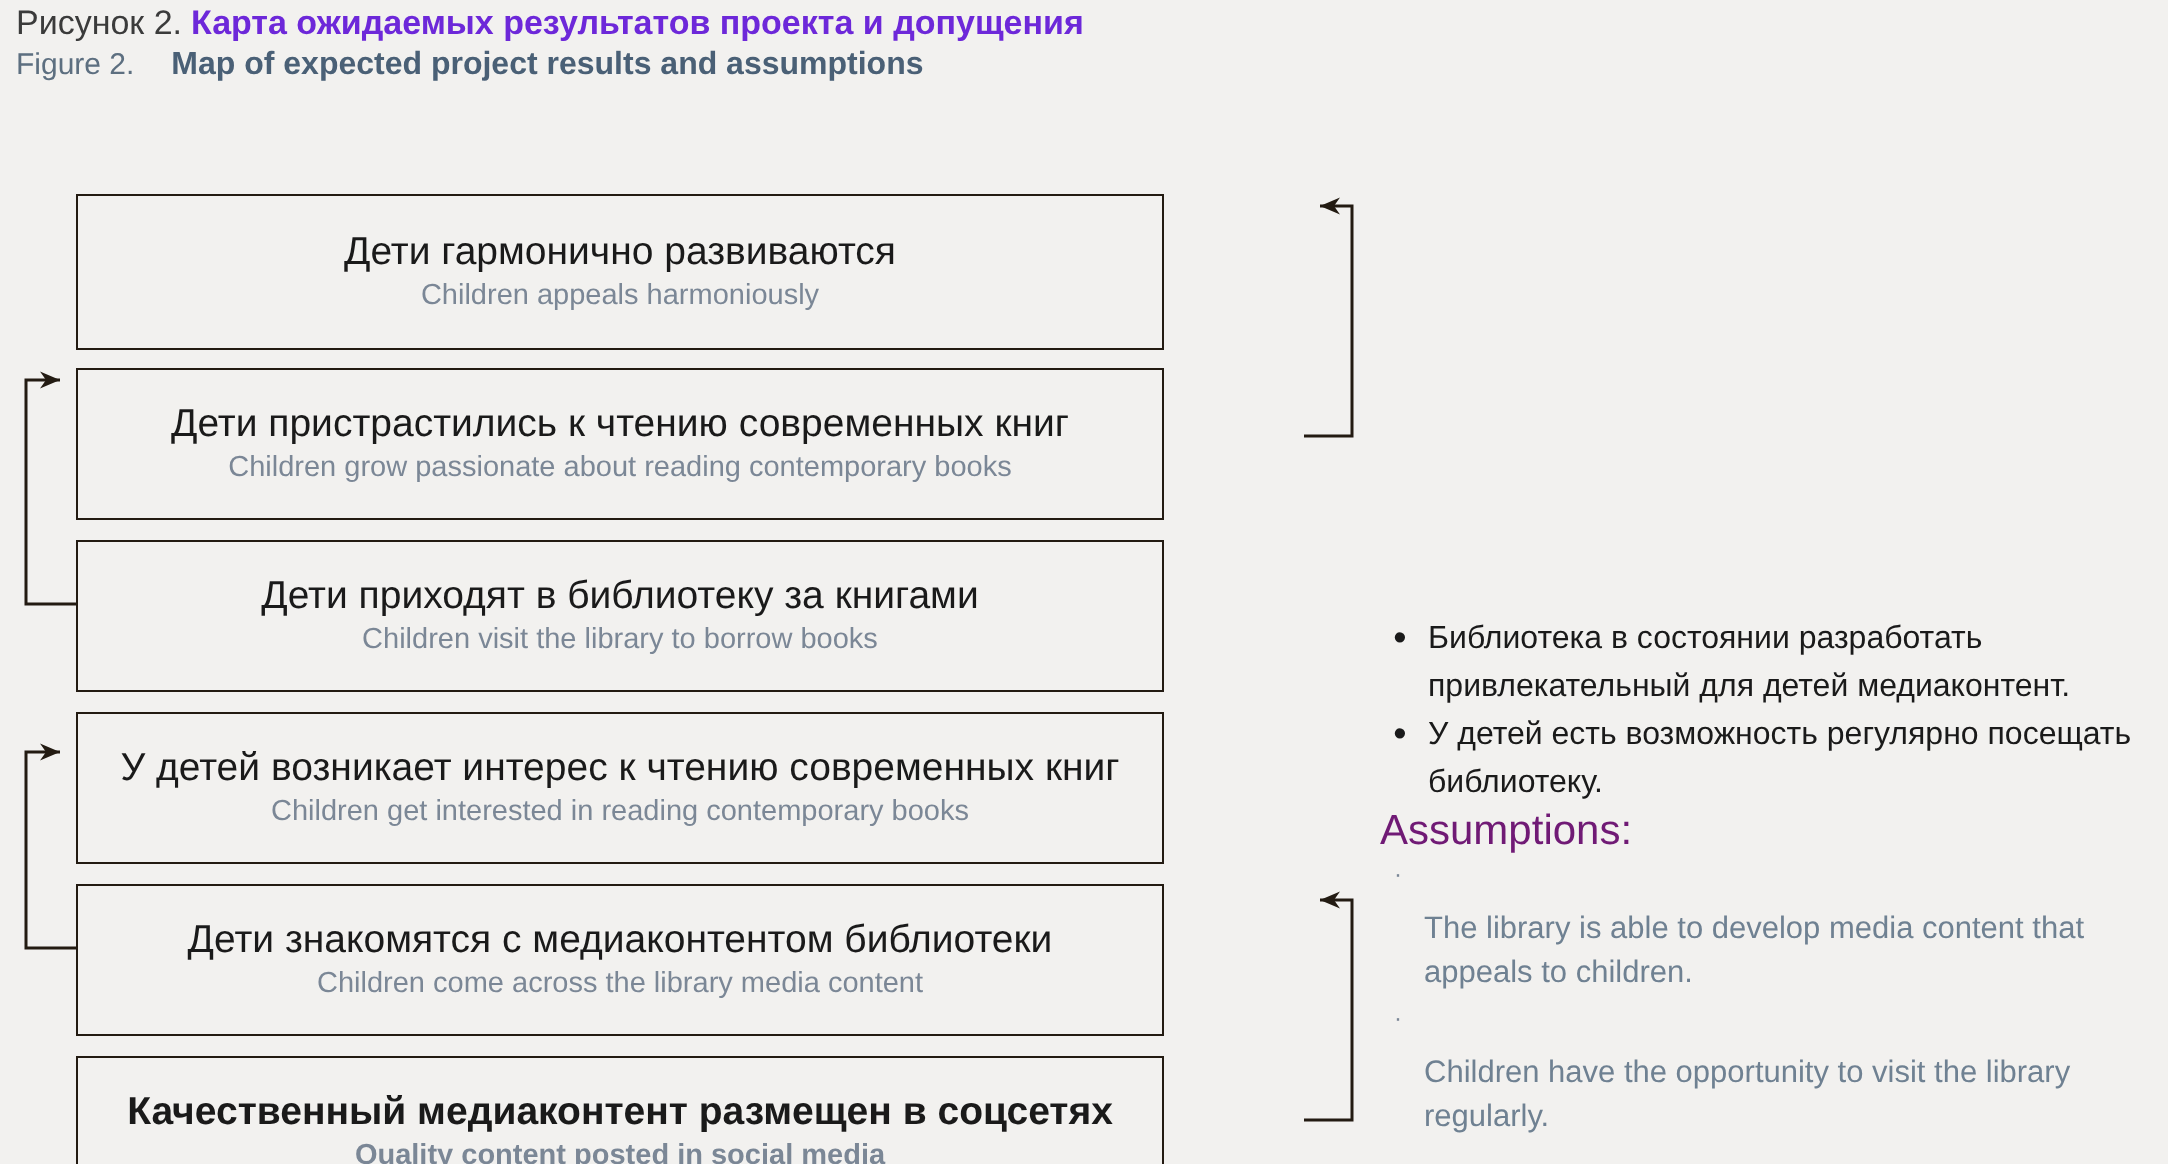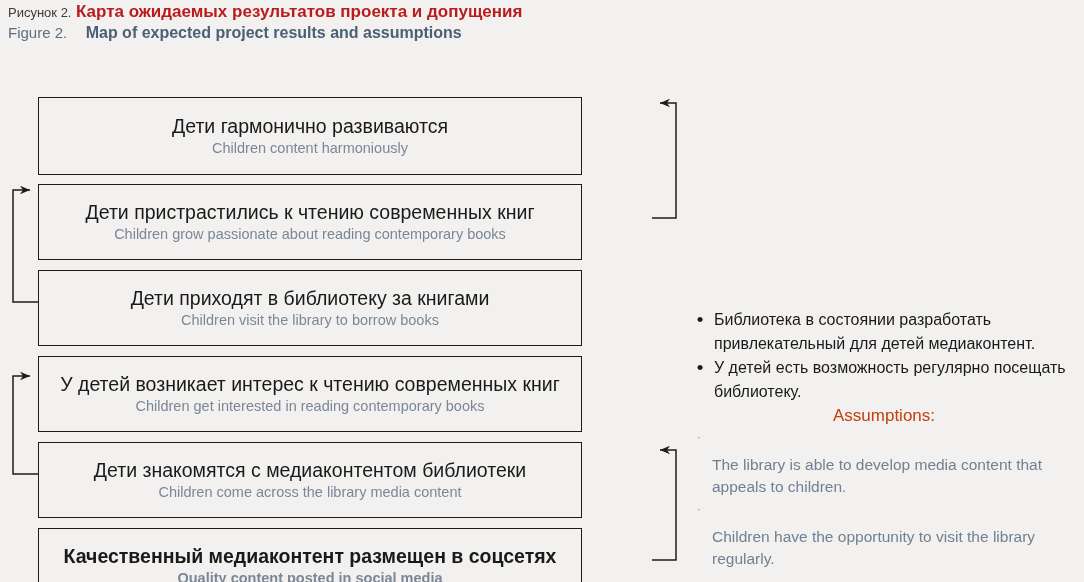--- a/index.html
+++ b/index.html
@@ -20,27 +20,27 @@
     position: absolute;
     left: 8px;
     top: 2px;
     width: 1000px;
   }
   .cap-line {
     white-space: nowrap;
     line-height: 20px;
   }
   .cap-ru-label {
-    font-size: 13px;
+    font-size: 17px;
     color: #3b3b3b;
     font-weight: normal;
   }
   .cap-ru-title {
     font-size: 17px;
-    color: #b91c1c;
+    color: #6d28d9;
     font-weight: bold;
   }
   .cap-en-label {
     font-size: 15px;
     color: #5d6f80;
     font-weight: normal;
   }
   .cap-en-title {
     font-size: 16px;
     color: #4a6076;
@@ -105,26 +105,25 @@
     top: 308px;
     width: 392px;
   }
   .as-head-ru {
     font-size: 19px;
     color: #1a1a1a;
     line-height: 24px;
     padding-left: 14px;
   }
   .as-head-en {
-    font-size: 17px;
-    color: #c2410c;
+    font-size: 21px;
+    color: #701a75;
     line-height: 20px;
     padding-left: 4px;
     margin-top: 2px;
-    text-align: center;
   }
   .as-item {
     display: flex;
     align-items: flex-start;
   }
   .as-item-ru { margin-top: 0px; }
   .as-item-en { margin-top: 0px; }
   .bullet-ru {
     width: 28px;
     flex: 0 0 28px;
@@ -191,21 +190,21 @@
       <path d="M38,474 L13,474 L13,376 L30,376" fill="none" stroke="#231b12" stroke-width="1.5" marker-end="url(#ah-right)"></path>
     </g>
 
     <g>
       <path d="M652,560 L676,560 L676,450 L660,450" fill="none" stroke="#231b12" stroke-width="1.5" marker-end="url(#ah-left)"></path>
     </g>
   </svg>
 
   <div class="fbox" id="b1">
     <div class="ru">Дети гармонично развиваются</div>
-    <div class="en">Children content harmoniously</div>
+    <div class="en">Children appeals harmoniously</div>
   </div>
 
   <div class="fbox" id="b2">
     <div class="ru">Дети пристрастились к чтению современных книг</div>
     <div class="en">Children grow passionate about reading contemporary books</div>
   </div>
 
   <div class="fbox" id="b3">
     <div class="ru">Дети приходят в библиотеку за книгами</div>
     <div class="en">Children visit the library to borrow books</div>

